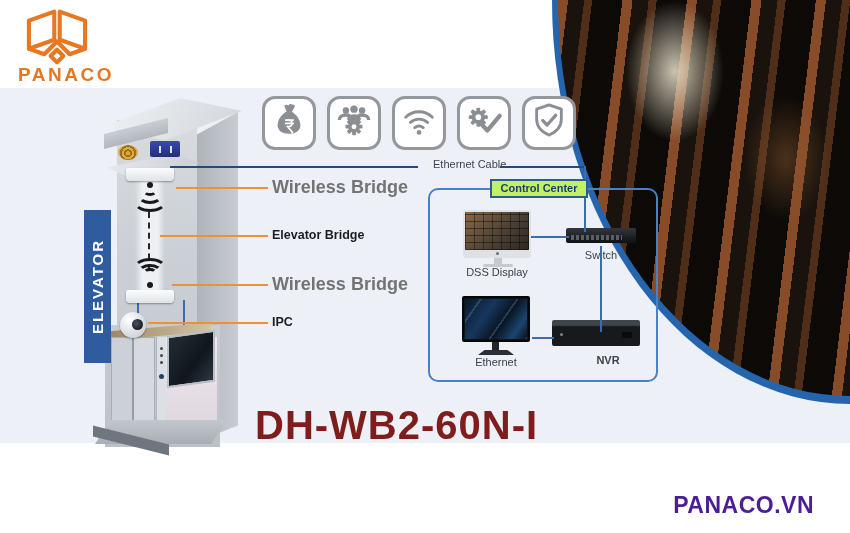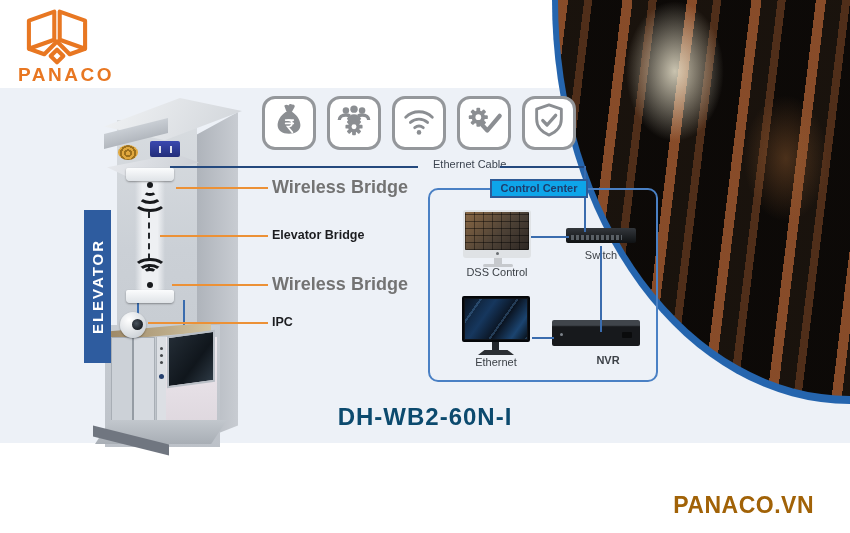--- a/index.html
+++ b/index.html
@@ -41,21 +41,21 @@
   .oline { height:2px; background:#ec9136; z-index:5; }
   .ethernet-label { left:421px; top:158px; font-size:11px; color:#3c4450; z-index:5;margin-left:12px; }
 
   
   .lbl-big { font-size:18px; font-weight:800; color:#737373; letter-spacing:0px; z-index:5; }
   .lbl-small { font-size:12.5px; font-weight:700; color:#1c1d20; z-index:5; }
 
   
   .cc-box { left:428px; top:188px; width:230px; height:194px;
     border:2px solid #4a80c4; border-radius:10px; z-index:3; }
-  .cc-title { left:490px; top:179px; width:98px; height:19px; background:#0ea5e9;
+  .cc-title { left:490px; top:179px; width:98px; height:19px; background:#bef264;
     border:2px solid #2e5a96; font-size:11px; font-weight:700; color:#1d3d6e;
     text-align:center; line-height:15px; z-index:6; }
   .dev-label { font-size:11px; color:#3c4147; text-align:center; z-index:4; }
 
   
   .imac { left:463px; top:210px; width:68px; height:48px; background:#dfe2e5;
     border-radius:3px; padding:2px 2px 0 2px; z-index:4; }
   .imac-screen { width:100%; height:38px; border-radius:1px;
     background:
       repeating-linear-gradient(90deg, rgba(0,0,0,0.4) 0 1px, rgba(0,0,0,0) 1px 9px),
@@ -155,24 +155,24 @@
   .car-floor-edge { position:absolute; left:-12px; top:110px; width:76px; height:11px;
     transform:skewY(14deg); background:#707680; }
 
   
   .banner { left:84px; top:210px; width:27px; height:153px; background:#2e5c9f; z-index:6; }
   .banner span { position:absolute; left:-63px; top:63px; width:153px; height:27px;
     transform:rotate(-90deg); text-align:center; line-height:27px;
     font-size:15px; font-weight:700; letter-spacing:2px; color:#ffffff; }
 
   
-  .model { left:255px; top:403px; width:340px; text-align:center;
-    font-size:24px; font-weight:800; color:#0c4a6e; letter-spacing:1px; z-index:6; }
+  .model { left:255px; top:403px; width:340px; 
+    font-size:40px; font-weight:800; color:#7f1d1d; letter-spacing:1px; z-index:6; }
   .website { right:36px; top:492px; font-size:23px; font-weight:800;
-    color:#a16207; letter-spacing:0.5px; z-index:6;text-align:right; }
+    color:#4c1d95; letter-spacing:0.5px; z-index:6;text-align:right; }
 </style>
 </head>
 <body>
 
 <div class="canvas">
 
   <div class="abs band"></div>
 
   <div class="abs photo-wrap">
     <div class="photo"></div>
@@ -324,21 +324,21 @@
   <div class="abs hline" style="left:532px; top:337px; width:22px; background:#3a6cae;"></div>
 
   <div class="abs imac">
     <div class="imac-screen"></div>
     <div class="imac-chin">
         <span class="imac-dot"></span>
       </div>
   </div>
   <div class="abs imac-stand"></div>
   <div class="abs imac-base"></div>
-  <div class="abs dev-label" style="left:460px; top:266px; width:74px;">DSS Control</div>
+  <div class="abs dev-label" style="left:460px; top:266px; width:74px;">DSS Display</div>
 
   <div class="abs switch"></div>
   <div class="abs dev-label" style="left:566px; top:249px; width:70px;">Switch</div>
 
   <div class="abs display">
     <div class="display-screen"></div>
   </div>
   <div class="abs display-neck"></div>
   <div class="abs display-foot"></div>
   <div class="abs dev-label" style="left:462px; top:356px; width:68px;">Ethernet</div>

